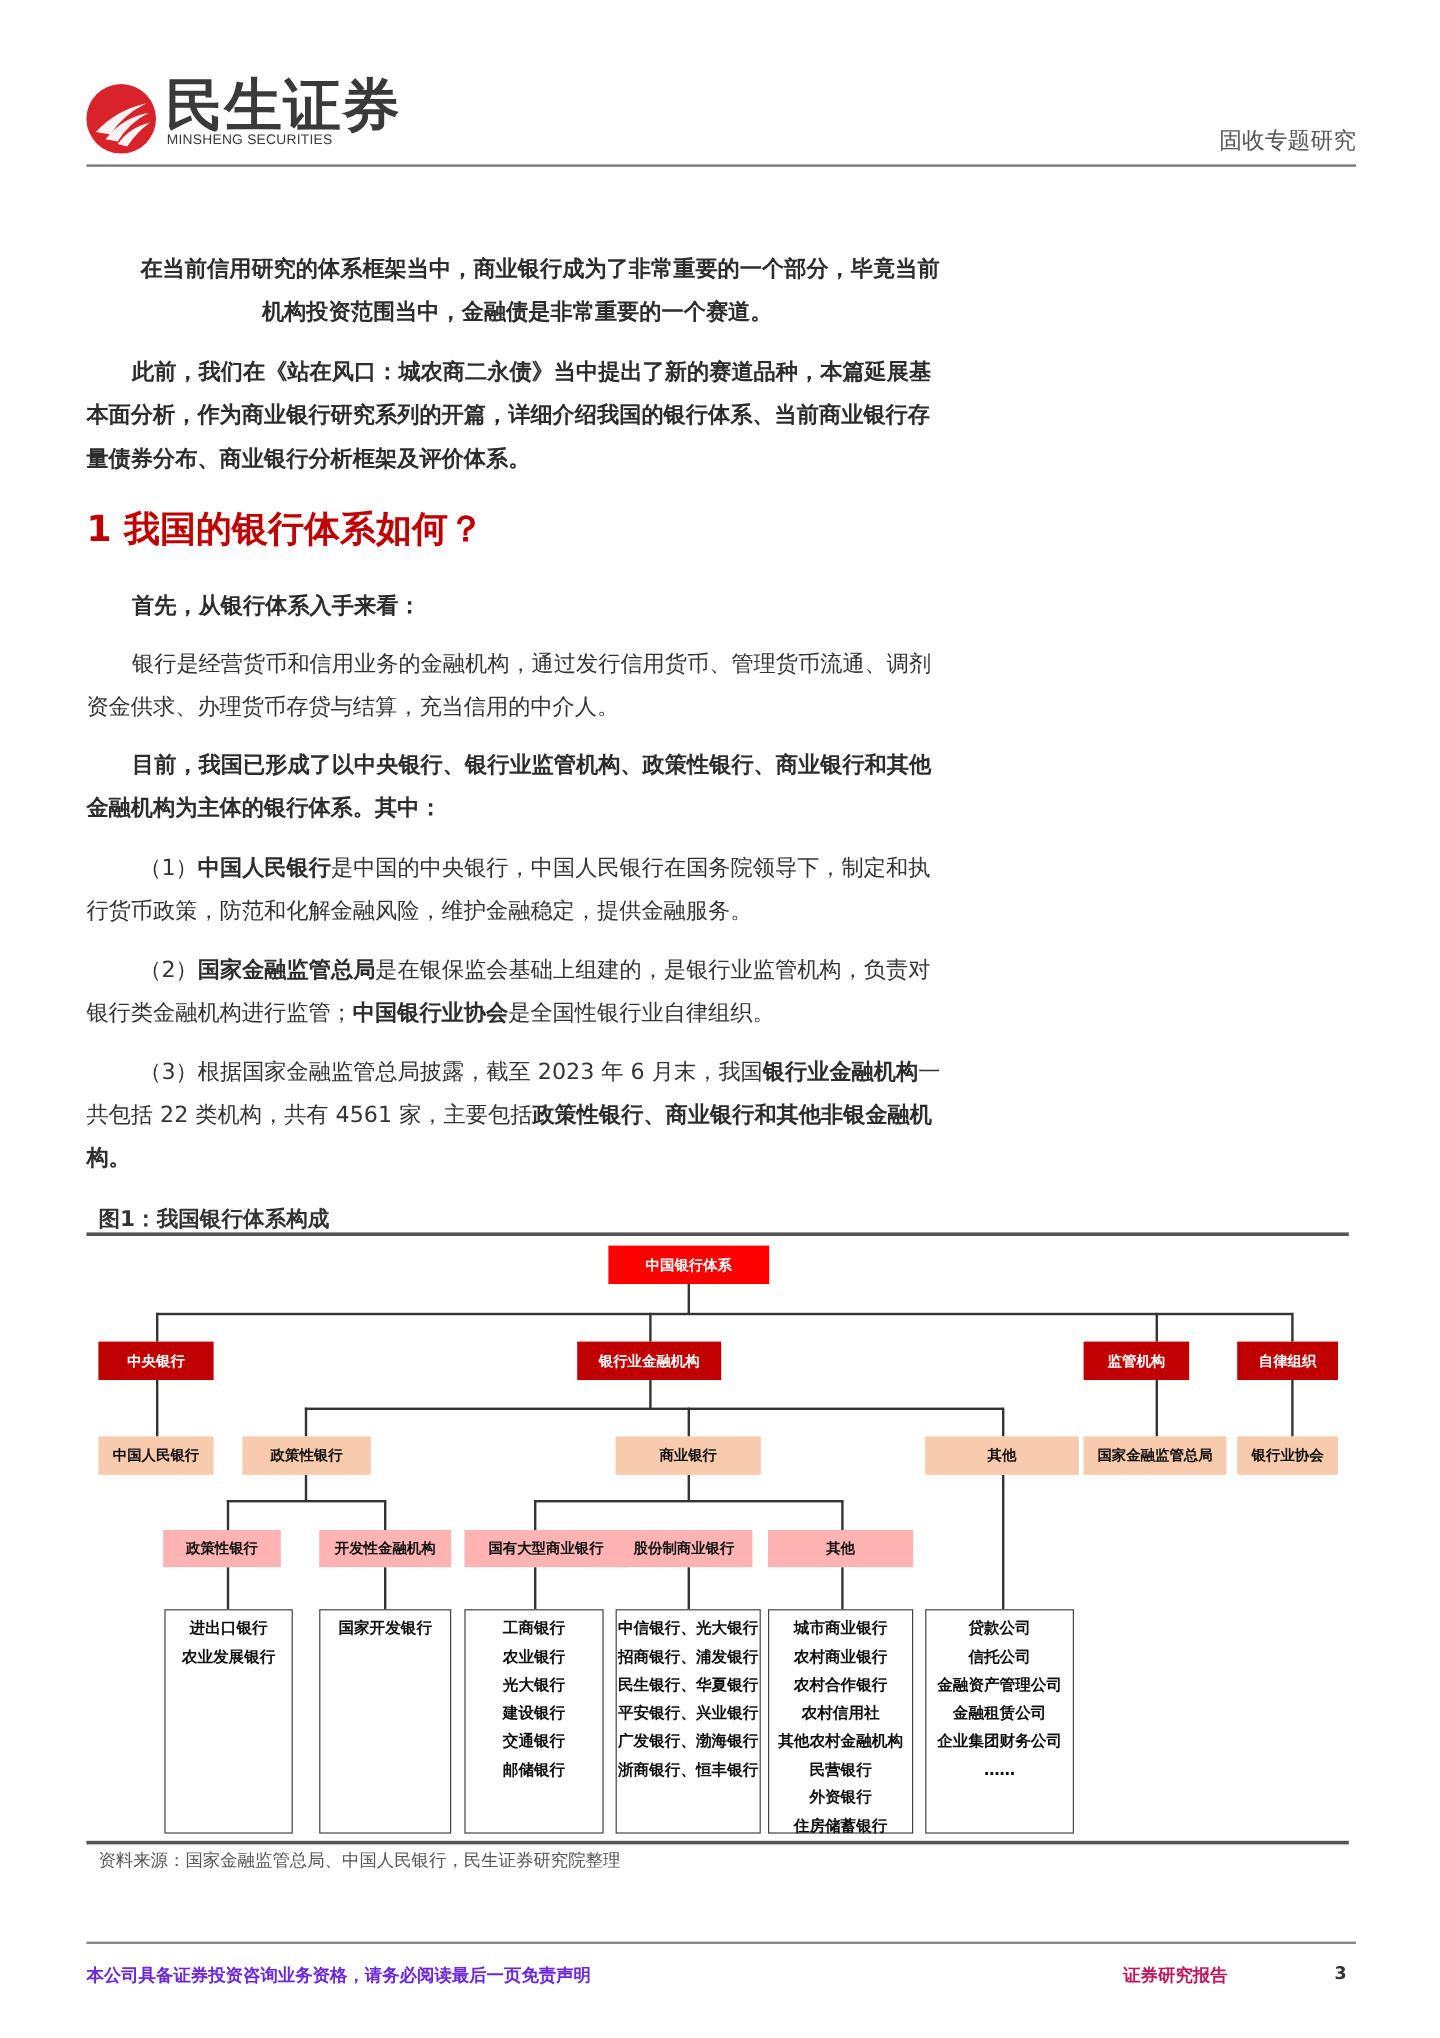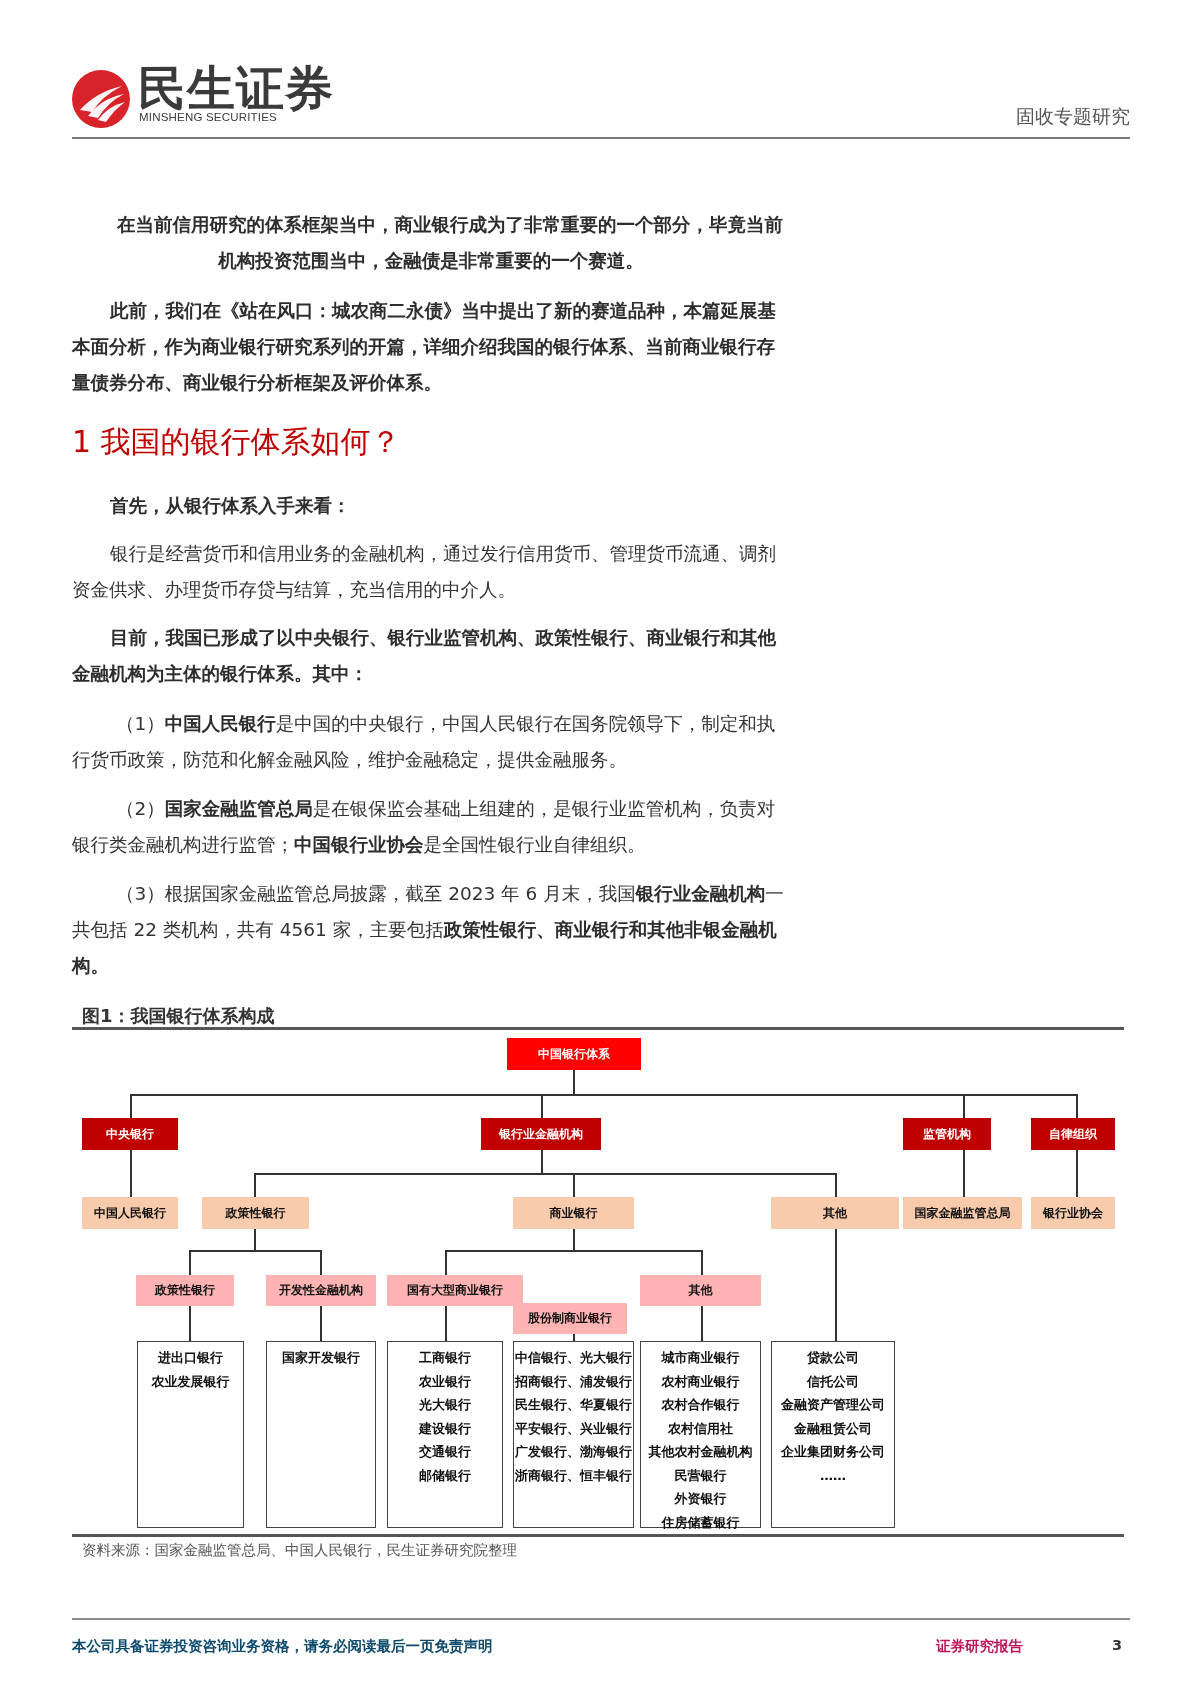--- a/index.html
+++ b/index.html
@@ -11,21 +11,21 @@
   .logo-circle { left: 72px; top: 70px; width: 58px; height: 58px; border-radius: 50%; background: #d8232a; overflow: hidden; }
   .brand-cn { left: 138px; top: 66px; font-size: 48px; font-weight: bold; color: #3a3a3a; letter-spacing: 1px; line-height: 44px; }
   .brand-en { left: 139px; top: 111px; font-size: 11.5px; font-weight: normal; color: #3a3a3a; letter-spacing: 0.2px; font-family: "Liberation Sans", sans-serif; }
   .header-right { right: 70px; top: 104px; font-size: 19px; color: #555555; }
   .header-rule { left: 72px; top: 137px; width: 1058px; height: 2px; background: #7a7a7a; }
 
   
   .para { left: 72px; width: 718px; font-size: 18.5px; line-height: 36px; color: #333333; }
   .para .ind { display: inline-block; width: 38px; }
   .bold { font-weight: bold; color: #2d2d2d; }
-  .h1 { left: 72px; top: 422px; font-size: 30px; font-weight: normal; color: #c00000; line-height: 40px; }
+  .h1 { left: 72px; top: 422px; font-size: 30px; font-weight: bold; color: #c00000; line-height: 40px; }
 
   
   .fig-title { left: 82px; top: 1004px; font-size: 18px; font-weight: bold; color: #333; }
   .fig-rule-top { left: 72px; top: 1027px; width: 1052px; height: 3px; background: #555555; }
   .fig-rule-bottom { left: 72px; top: 1534px; width: 1052px; height: 3px; background: #555555; }
   .source { left: 82px; top: 1541px; font-size: 14.5px; color: #555555; }
 
   .box { position: absolute; display: flex; align-items: center; justify-content: center;
          font-size: 12px; font-weight: bold; box-sizing: border-box; white-space: nowrap; }
   .red-bright { background: #ff0000; color: #ffffff; }
@@ -35,21 +35,21 @@
   .list-box { position: absolute; border: 1.5px solid #444444; background: #ffffff; box-sizing: border-box;
               padding-top: 4px; display: flex; flex-direction: column; align-items: center; }
   .list-box .li { font-size: 13px; font-weight: bold; color: #111; line-height: 23.5px; white-space: nowrap; }
 
   .line { position: absolute; background: #333333; }
   .v { width: 2px; }
   .h { height: 2px; }
 
   
   .footer-rule { left: 72px; top: 1618px; width: 1058px; height: 2px; background: #8a8a8a; }
-  .footer-left { left: 72px; top: 1637px; font-size: 14.5px; color: #0c4a6e; font-weight: bold; }
+  .footer-left { left: 72px; top: 1637px; font-size: 14.5px; color: #6d28d9; font-weight: bold; }
   .footer-mid { left: 936px; top: 1637px; font-size: 14.5px; color: #be185d; font-weight: bold; }
   .footer-page { left: 1112px; top: 1637px; font-size: 14.5px; color: #333; font-weight: bold; }
 </style>
 </head>
 <body>
 
 <div class="abs logo-circle">
   <svg width="58" height="58" viewBox="0 0 58 58">
     <path d="M8 40 Q24 22 50 16 Q30 26 20 42 Z" fill="#ffffff" opacity="0.95"></path>
     <path d="M16 46 Q30 28 52 24 Q36 32 26 48 Z" fill="#ffffff" opacity="0.95"></path>
@@ -138,21 +138,21 @@
   <div class="box peach" style="left:82px; top:1197px; width:96px; height:32px;">中国人民银行</div>
   <div class="box peach" style="left:202px; top:1197px; width:107px; height:32px;">政策性银行</div>
   <div class="box peach" style="left:513px; top:1197px; width:121px; height:32px;">商业银行</div>
   <div class="box peach" style="left:771px; top:1197px; width:128px; height:32px;">其他</div>
   <div class="box peach" style="left:903px; top:1197px; width:119px; height:32px;">国家金融监管总局</div>
   <div class="box peach" style="left:1031px; top:1197px; width:84px; height:32px;">银行业协会</div>
 
   <div class="box pink" style="left:136px; top:1275px; width:98px; height:31px;">政策性银行</div>
   <div class="box pink" style="left:266px; top:1275px; width:110px; height:31px;">开发性金融机构</div>
   <div class="box pink" style="left:387px; top:1275px; width:136px; height:31px;">国有大型商业银行</div>
-  <div class="box pink" style="left:513px; top:1303px; width:114px; height:31px;">股份制商业银行</div>
+  <div class="box pink" style="left:513px; top:1275px; width:114px; height:31px;">股份制商业银行</div>
   <div class="box pink" style="left:640px; top:1275px; width:121px; height:31px;">其他</div>
 
   <div class="list-box" style="left:137px; top:1341px; width:107px; height:187px;">
     <div class="li">进出口银行</div>
     <div class="li">农业发展银行</div>
   </div>
   <div class="list-box" style="left:266px; top:1341px; width:110px; height:187px;">
     <div class="li">国家开发银行</div>
   </div>
   <div class="list-box" style="left:387px; top:1341px; width:116px; height:187px;">

